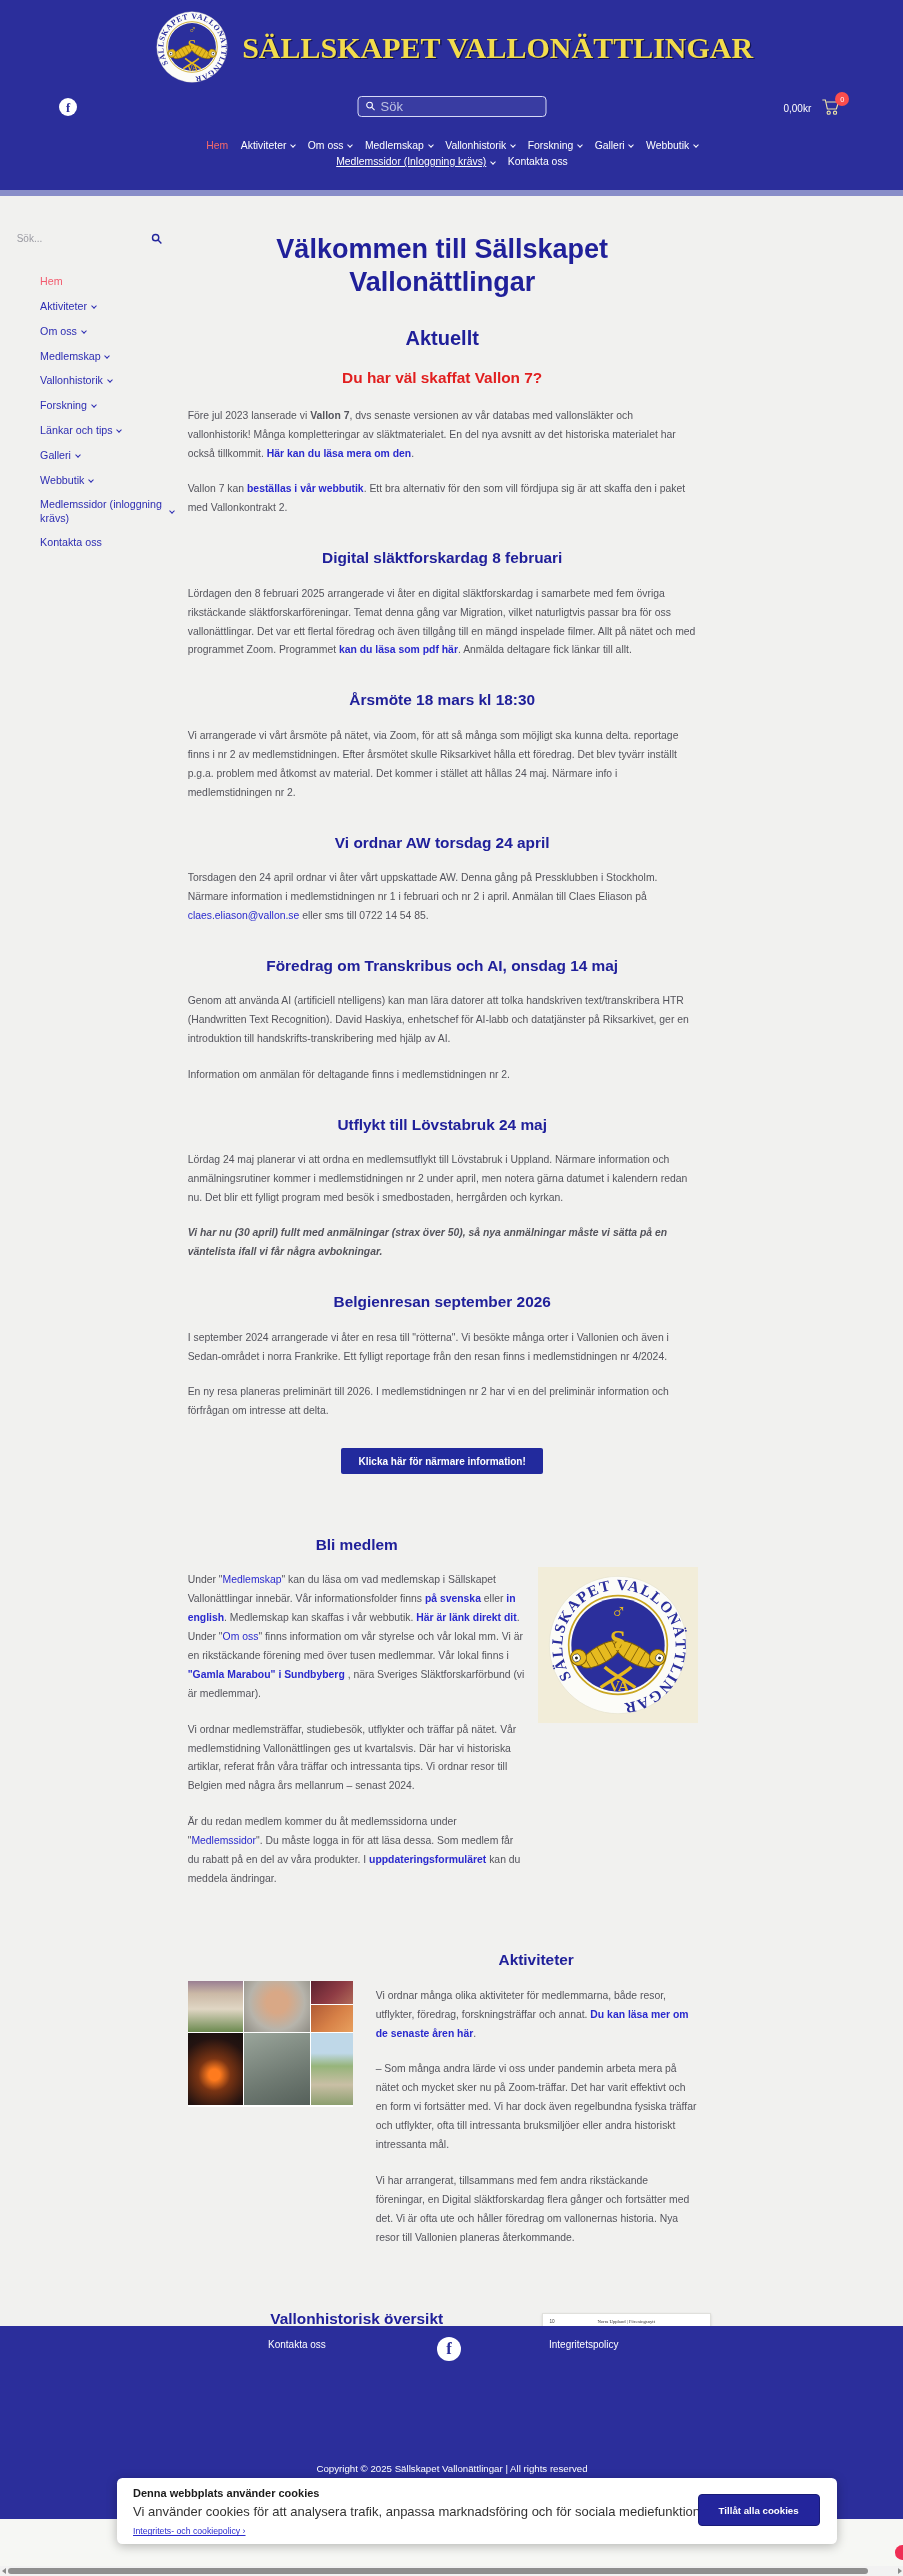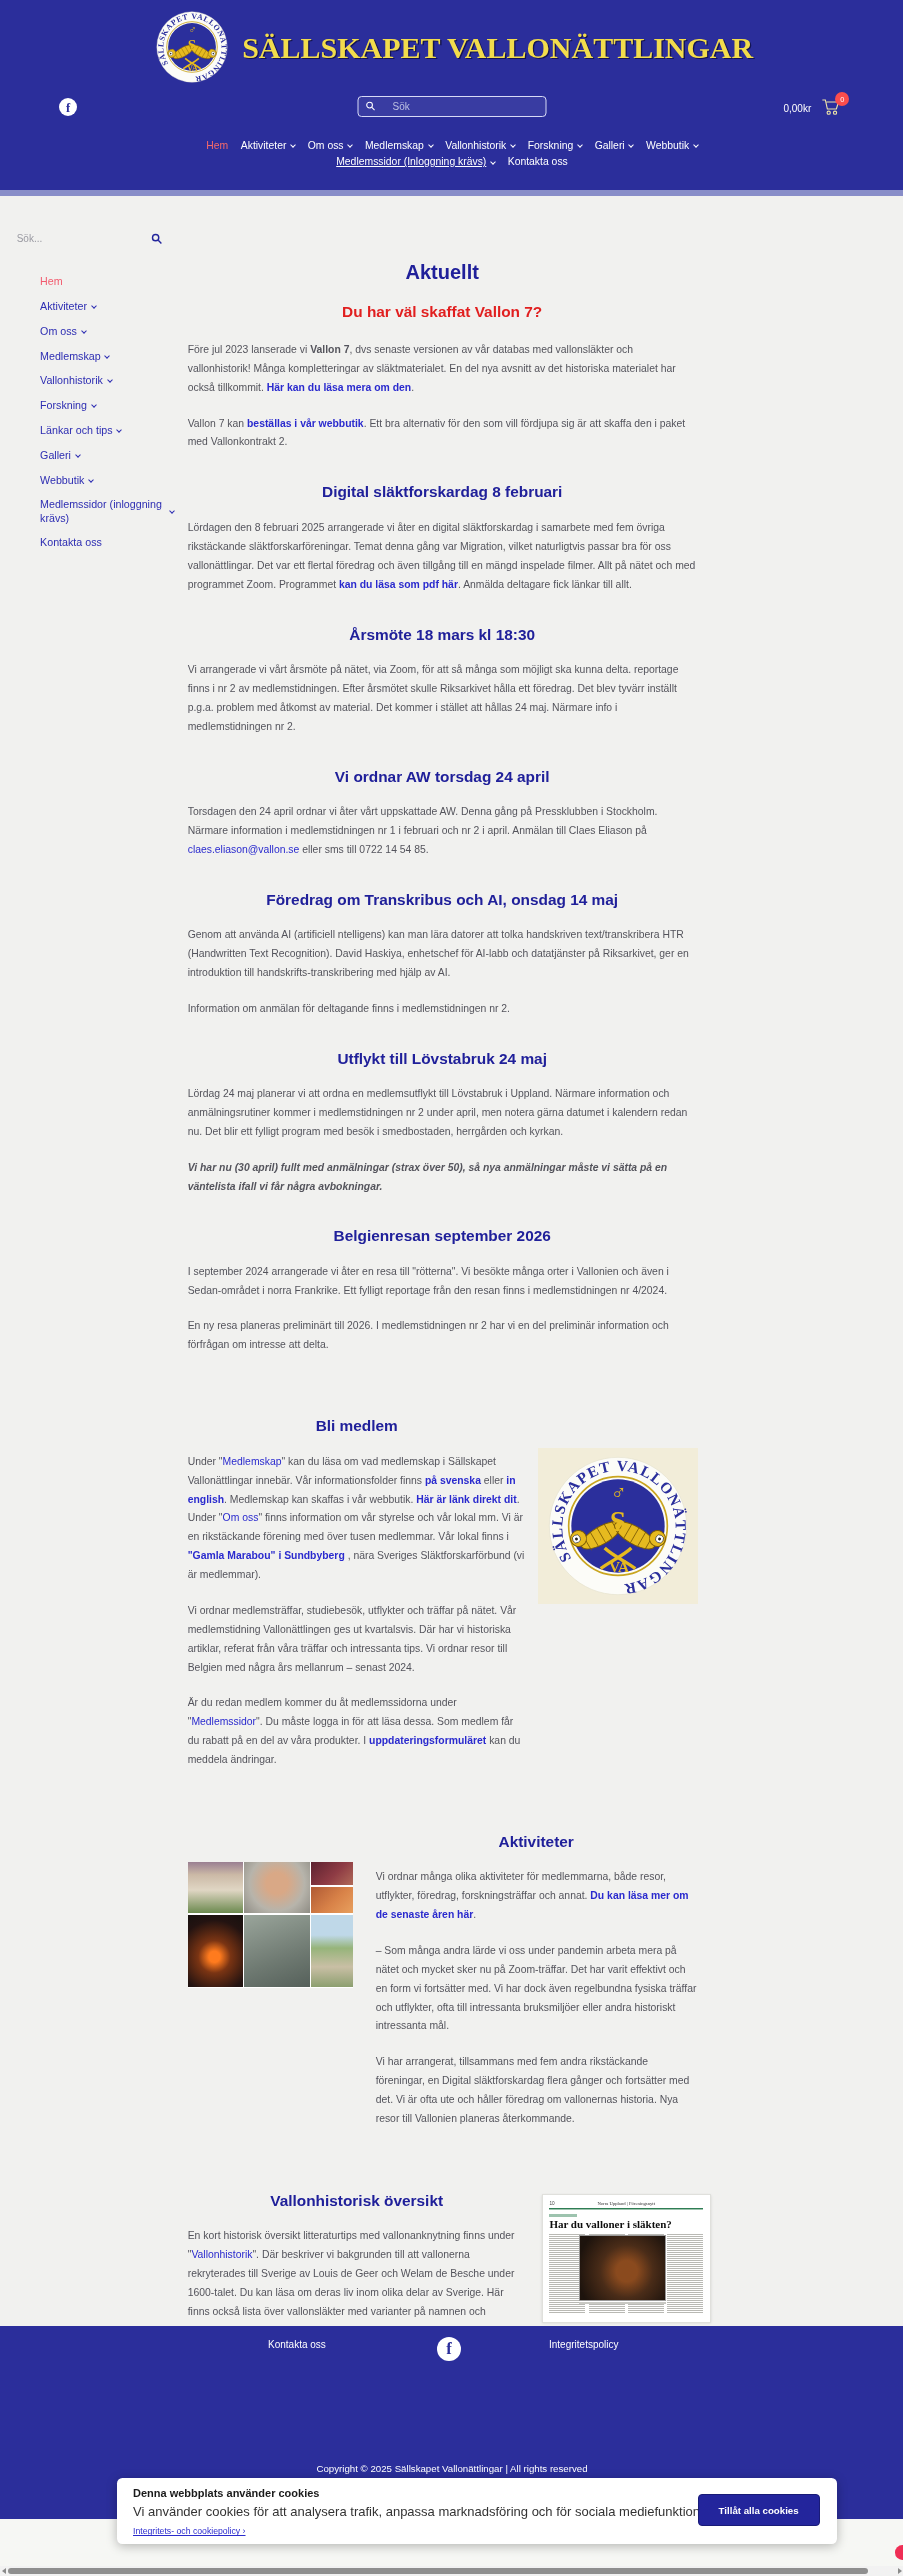--- a/index.html
+++ b/index.html
@@ -12,21 +12,21 @@
   .brand-row{display:flex;align-items:center;justify-content:center;padding-top:6.7px;gap:9.4px;}
   .site-title{font-family:"Liberation Serif",serif;font-weight:bold;font-size:30px;letter-spacing:0px;
               color:#f2dc4c;text-shadow:1.3px 1.3px 0 #141452;white-space:nowrap;}
   .utility-row{position:relative;height:39px;margin-top:4px;}
   .fb-circle{display:inline-flex;align-items:center;justify-content:center;background:#fff;border-radius:50%;}
   .fb-header{position:absolute;left:59px;top:5.4px;width:18px;height:18px;}
   .fb-f{font-family:"Liberation Serif",serif;font-weight:bold;color:#2b2e9b;font-size:12.7px;line-height:1;margin-top:2px;}
   .top-search{position:absolute;left:50%;top:3.3px;transform:translateX(-50%);width:189px;height:21px;
               border:0.7px solid #d7daf6;border-radius:4px;background:rgba(255,255,255,0.07);
               display:flex;align-items:center;padding:0 6.7px;gap:5.4px;}
-  .top-search-ph{color:#bcc1e2;font-size:10px;margin-left:12px;}
+  .top-search-ph{color:#bcc1e2;font-size:13px;}
   .cart-area{position:absolute;right:62px;top:5.4px;display:flex;align-items:center;gap:9.4px;}
   .cart-total{color:#fff;font-size:10px;}
   .cart-wrap{position:relative;display:inline-block;}
   .cart-badge{position:absolute;top:-6px;right:-7.4px;width:14px;height:14px;border-radius:50%;background:#fb4d4d;
               color:#fff;font-size:7.4px;display:flex;align-items:center;justify-content:center;}
   .topnav{display:flex;justify-content:center;align-items:center;gap:12.7px;color:#fff;font-size:10.4px;}
   #topnav1{margin-top:8px;}
   #topnav2{margin-top:5.4px;}
   .tn-item{cursor:pointer;white-space:nowrap;}
   .tn-item.active .lbl{color:#f76a6a;}
@@ -252,20 +252,21 @@
             <span class="lbl">Medlemssidor (inloggning krävs)</span>
             <span class="caret"></span>
           </span>
           <span class="side-item">
             <span class="lbl">Kontakta oss</span>
           </span>
         </nav>
     </aside>
 
     <main class="main">
+      <h1>Välkommen till Sällskapet Vallonättlingar</h1>
       <h2>Aktuellt</h2>
       <h3 class="alert">Du har väl skaffat Vallon 7?</h3>
 
       <p style="margin-top:20px;"><span>Före jul 2023 lanserade vi </span><span class="seg-bold">Vallon 7</span><span>, dvs senaste versionen av vår databas med vallonsläkter och vallonhistorik! Många kompletteringar av släktmaterialet. En del nya avsnitt av det historiska materialet har också tillkommit. </span><span class="seg-link seg-bold">Här kan du läsa mera om den</span><span>.</span></p>
       <p><span>Vallon 7 kan </span><span class="seg-link seg-bold">beställas i vår webbutik</span><span>.  Ett bra alternativ för den som vill fördjupa sig är att skaffa den i paket med Vallonkontrakt 2.</span></p>
 
       <h3 class="sec-h">Digital släktforskardag 8 februari</h3>
       <p><span>Lördagen den 8 februari 2025 arrangerade vi åter en digital släktforskardag i samarbete med fem övriga rikstäckande släktforskarföreningar. Temat denna gång var Migration, vilket naturligtvis passar bra för oss vallonättlingar. Det var ett flertal föredrag och även tillgång till en mängd inspelade filmer. Allt på nätet och med programmet Zoom. Programmet </span><span class="seg-link seg-bold">kan du läsa som pdf här</span><span>. Anmälda deltagare fick länkar till allt.</span></p>
 
       <h3 class="sec-h">Årsmöte 18 mars kl 18:30</h3>
@@ -279,20 +280,23 @@
       <p><span>Information om anmälan för deltagande finns i medlemstidningen nr 2.</span></p>
 
       <h3 class="sec-h">Utflykt till Lövstabruk 24 maj</h3>
       <p><span> Lördag 24 maj planerar vi att ordna en medlemsutflykt till Lövstabruk i Uppland. Närmare information och anmälningsrutiner kommer i medlemstidningen nr 2 under april, men notera gärna datumet i kalendern redan nu. Det blir ett fylligt program med besök i smedbostaden, herrgården och kyrkan.</span></p>
       <p class="bi"><span style="font-weight: bold; font-style: italic;">Vi har nu (30 april) fullt med anmälningar (strax över 50), så nya anmälningar måste vi sätta på en väntelista ifall vi får några avbokningar.</span></p>
 
       <h3 class="sec-h">Belgienresan september 2026</h3>
       <p><span>I september 2024 arrangerade vi åter en resa till "rötterna". Vi besökte många orter i Vallonien och även i Sedan-området i norra Frankrike. Ett fylligt reportage från den resan finns i medlemstidningen nr 4/2024.</span></p>
       <p><span>En ny resa planeras preliminärt till 2026. I medlemstidningen nr 2 har vi en del preliminär information och förfrågan om intresse att delta.</span></p>
 
+      <div class="btn-row">
+        <button class="info-btn">Klicka här för närmare information!</button>
+      </div>
 
       <section class="two-col sec-medlem">
         <div class="col-text-l">
           <h3 class="sec-h">Bli medlem</h3>
           <p><span>Under "</span><span class="seg-link">Medlemskap</span><span>" kan du läsa om vad medlemskap i Sällskapet Vallonättlingar innebär. Vår informationsfolder finns </span><span class="seg-link seg-bold">på svenska</span><span> eller </span><span class="seg-link seg-bold">in english</span><span>. Medlemskap kan skaffas i vår webbutik. </span><span class="seg-link seg-bold">Här är länk direkt dit</span><span>. Under "</span><span class="seg-link">Om oss</span><span>" finns information om vår styrelse och vår lokal mm. Vi är en rikstäckande förening med över tusen medlemmar. Vår lokal finns i </span><span class="seg-link seg-bold">"Gamla Marabou" i Sundbyberg</span><span> , nära Sveriges Släktforskarförbund (vi är medlemmar).</span></p>
           <p><span>Vi ordnar medlemsträffar, studiebesök, utflykter  och träffar på nätet. Vår medlemstidning Vallonättlingen ges ut kvartalsvis. Där har vi historiska artiklar, referat från våra träffar och intressanta tips. Vi ordnar resor till Belgien med några års mellanrum – senast 2024.</span></p>
           <p><span>Är du redan medlem kommer du åt medlemssidorna under "</span><span class="seg-link">Medlemssidor</span><span>".  Du måste logga in för att läsa dessa. Som medlem får du rabatt på en del av våra produkter. I </span><span class="seg-link seg-bold">uppdateringsformuläret</span><span> kan du meddela ändringar.</span></p>
         </div>
         <div class="col-media-r">
           <span id="logo-body"><svg width="160" height="156" viewBox="0 0 240 234">

